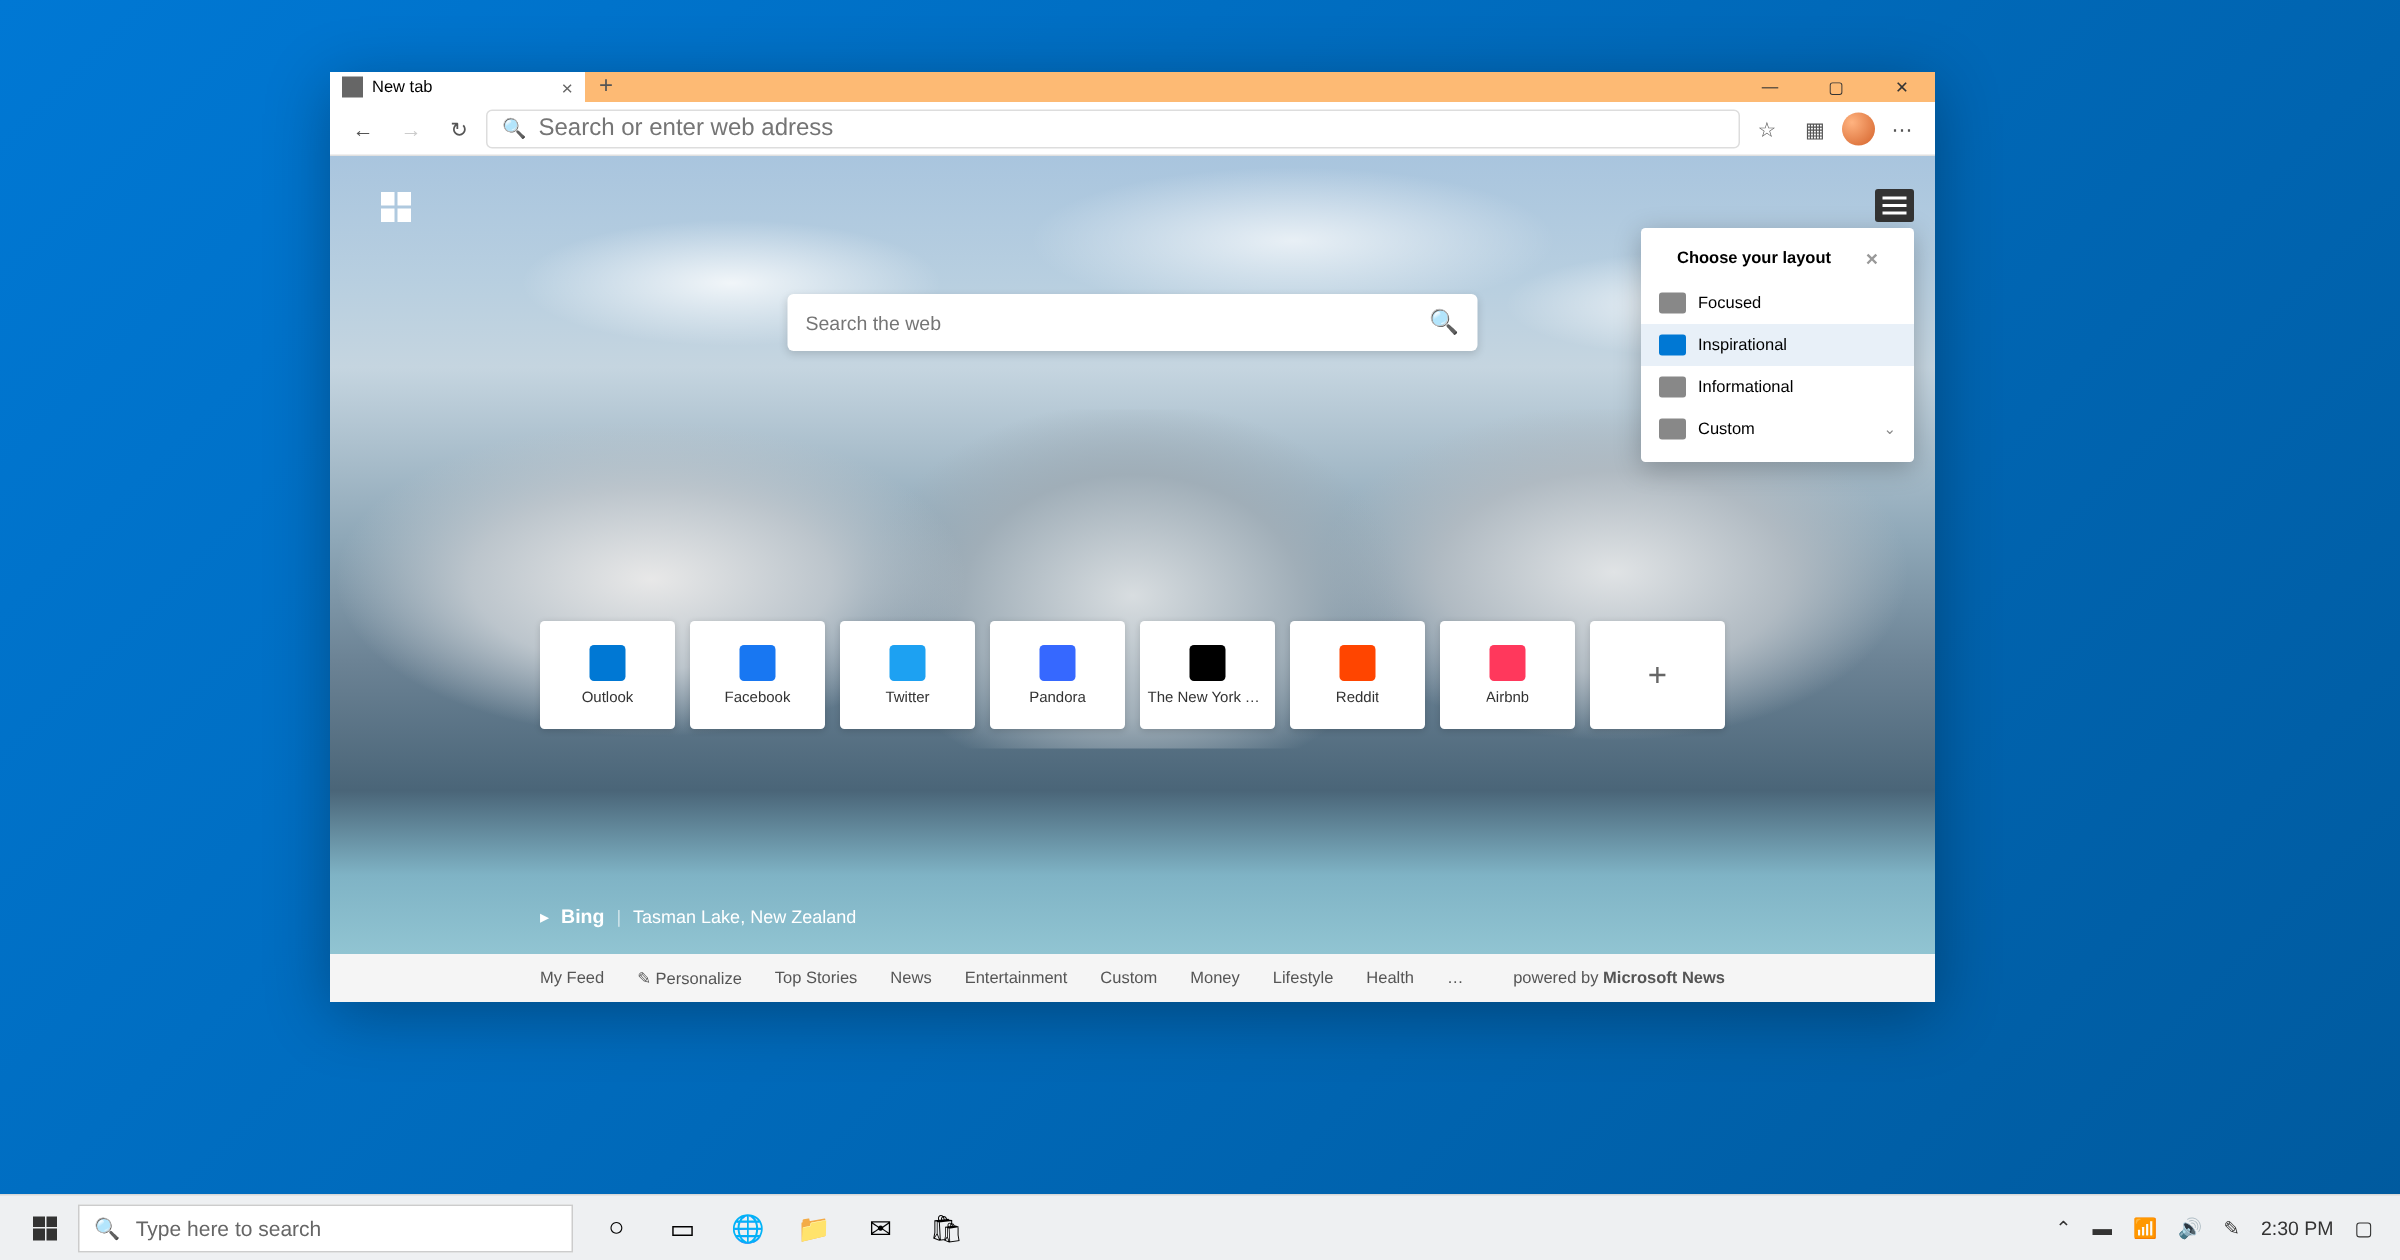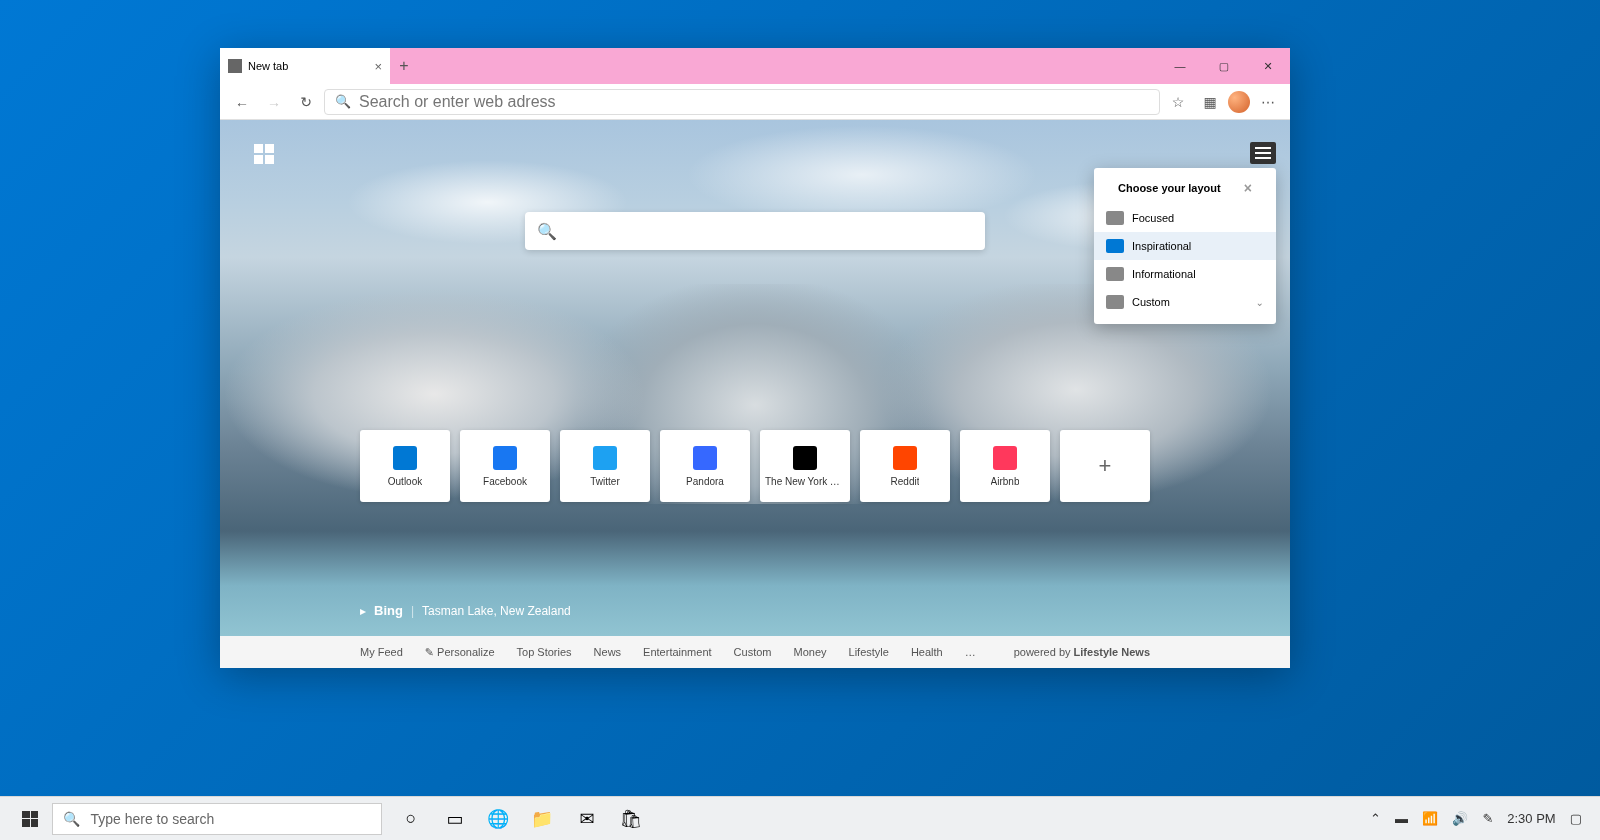--- a/index.html
+++ b/index.html
@@ -2,21 +2,21 @@
 <html><head>
 <meta charset="utf-8">
 <style>
 * { margin: 0; padding: 0; box-sizing: border-box; font-family: "Segoe UI", Arial, sans-serif; }
 body { width: 1600px; height: 840px; background: linear-gradient(135deg, #0078d4 0%, #005a9e 100%); overflow: hidden; position: relative; }
 
 
 .browser-window { position: absolute; left: 220px; top: 48px; width: 1070px; height: 620px; background: #fff; box-shadow: 0 8px 40px rgba(0,0,0,0.3); display: flex; flex-direction: column; }
 
 
-.tab-bar { height: 36px; background: #f9a8d4; display: flex; align-items: center; position: relative; }
+.tab-bar { height: 20px; background: #fdba74; display: flex; align-items: center; position: relative; }
 .tab { height: 100%; width: 170px; background: #fff; display: flex; align-items: center; padding: 0 8px; gap: 6px; font-size: 11px; }
 .tab-icon { width: 14px; height: 14px; background: #666; display:inline-block; }
 .tab-close { margin-left: auto; font-size: 13px; color: #666; cursor: pointer; }
 .new-tab { width: 28px; height: 100%; display: flex; align-items: center; justify-content: center; font-size: 16px; color: #555; cursor: pointer; }
 .window-controls { position: absolute; right: 0; top: 0; display: flex; height: 100%; }
 .window-controls div { width: 44px; display: flex; align-items: center; justify-content: center; font-size: 11px; color: #333; cursor: pointer; }
 
 
 .toolbar { height: 36px; background: #fff; display: flex; align-items: center; padding: 0 8px; gap: 4px; border-bottom: 1px solid #e0e0e0; }
 .nav-btn { width: 28px; height: 28px; display: flex; align-items: center; justify-content: center; font-size: 14px; color: #555; cursor: pointer; }
@@ -130,20 +130,21 @@
           <div></div>
       </div>
 
       <div class="hamburger">
         <div></div>
           <div></div>
           <div></div>
       </div>
 
       <div class="search-box">
+        <input placeholder="Search the web" style="">
         <span class="s-icon">🔍</span>
       </div>
 
       <div class="tiles" id="tiles-container">
           <div class="tile">
             <div class="tile-icon" style="background:#0078d4;border-radius:3px"></div>
             <div class="tile-label">Outlook</div>
           </div>
           <div class="tile">
             <div class="tile-icon" style="background:#1877f2;border-radius:3px"></div>
@@ -185,21 +186,21 @@
           <span>My Feed</span>
           <span>✎ Personalize</span>
           <span>Top Stories</span>
           <span>News</span>
           <span>Entertainment</span>
           <span>Custom</span>
           <span>Money</span>
           <span>Lifestyle</span>
           <span>Health</span>
           <span>…</span>
-          <span class="right">powered by <b>Lifestyle News</b></span>
+          <span class="right">powered by <b>Microsoft News</b></span>
         </div>
 
       <div class="layout-popup">
         <div class="title">
           <span>Choose your layout</span>
           <span class="close-p">×</span>
         </div>
         <div id="layout-options">
             <div class="layout-opt">
               <div class="opt-icon"></div>

